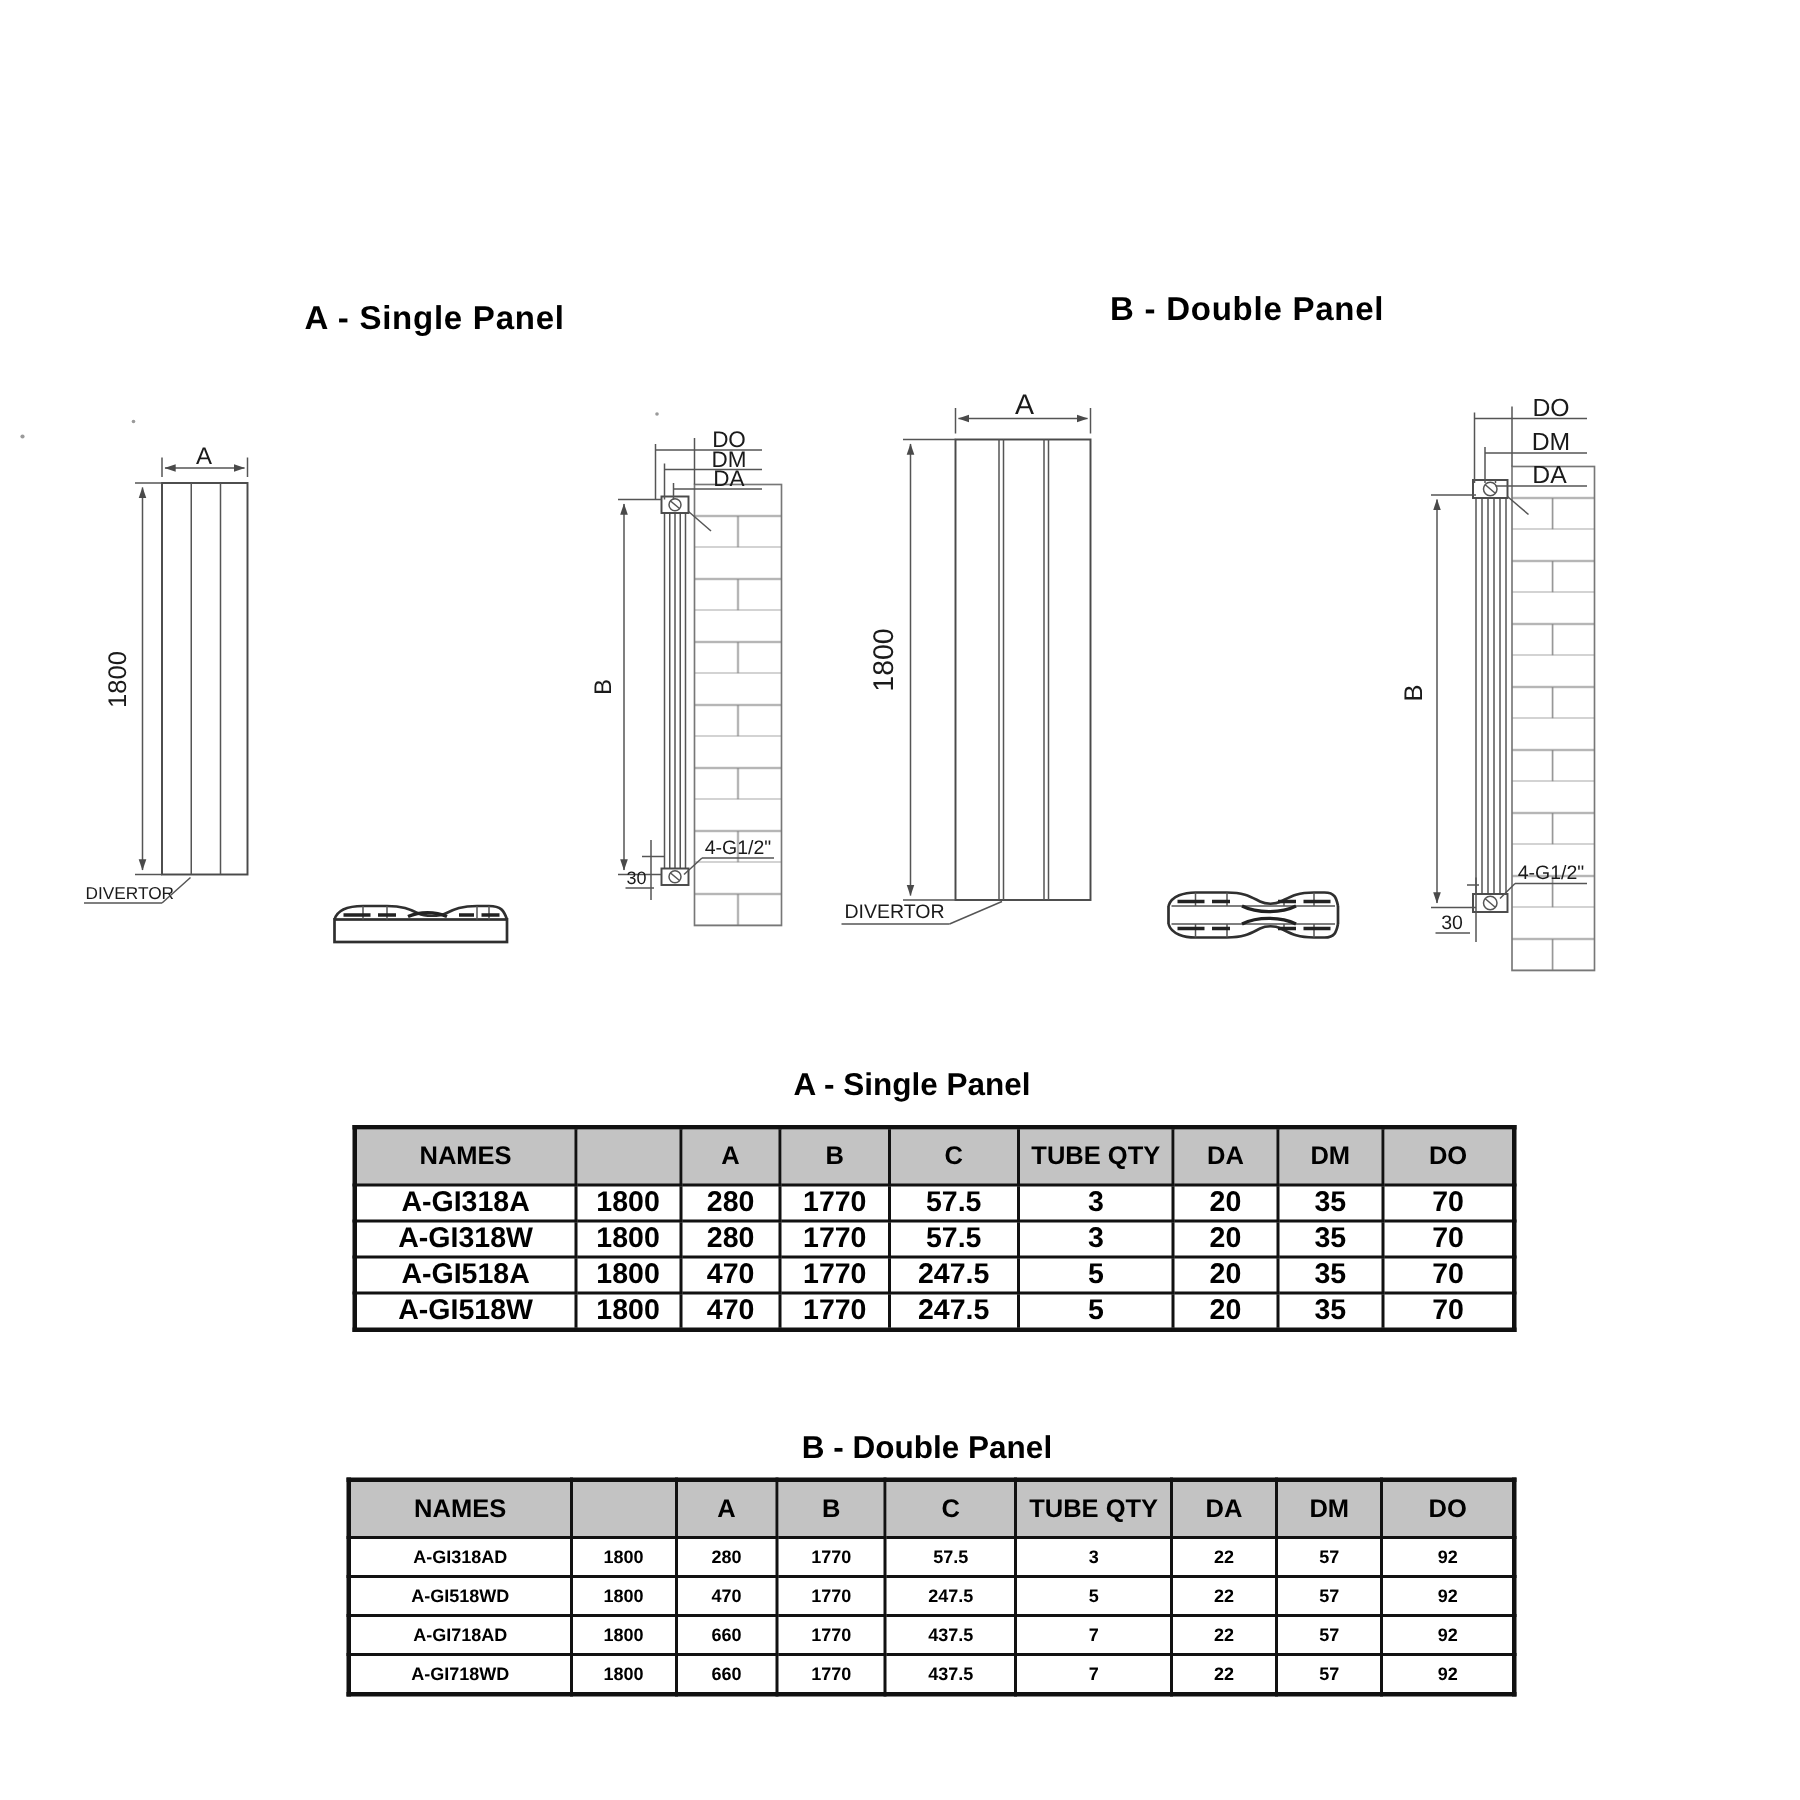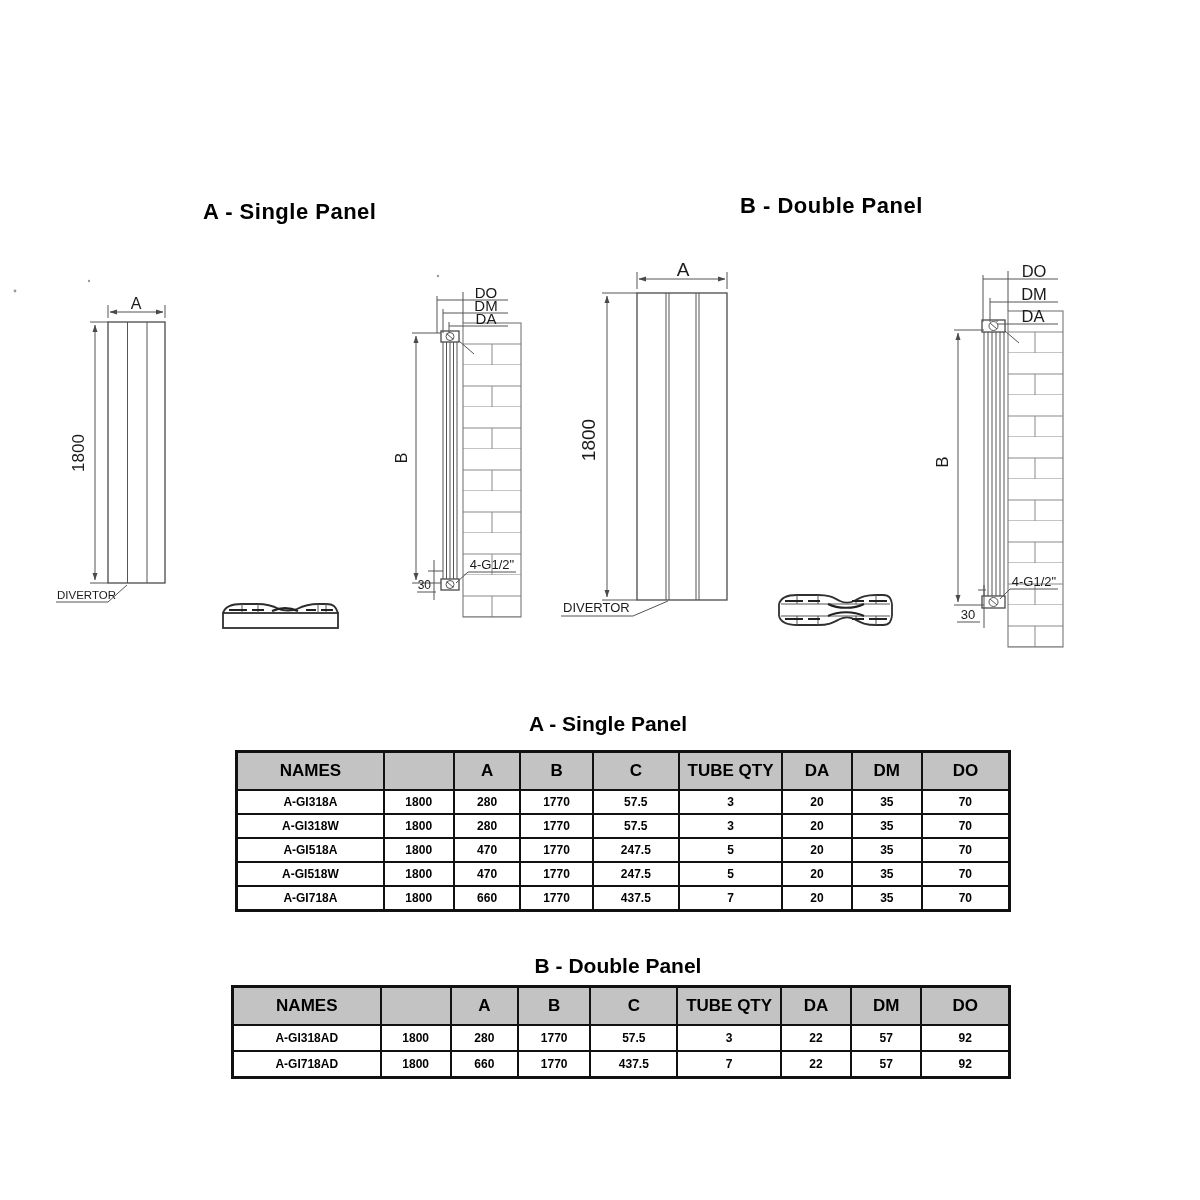--- a/index.html
+++ b/index.html
@@ -16,21 +16,21 @@
   svg text{fill:#1a1a1a;stroke:none;font-family:"Liberation Sans",sans-serif;}
   .tbl-title{position:absolute;font-weight:bold;font-size:21px;color:#000;transform:translateX(-50%);white-space:nowrap;}
   #tt0{left:608px;top:712px;}
   #tt1{left:618px;top:954px;}
   table.spec{position:absolute;border-collapse:collapse;table-layout:fixed;background:#fff;border:3px solid #111;}
   #t0{left:235px;top:750px;width:776px;}
   #t1{left:231px;top:985px;width:780px;}
   table.spec th,table.spec td{border:2px solid #111;text-align:center;vertical-align:middle;
        font-weight:bold;color:#000;padding:0;overflow:hidden;white-space:nowrap;}
   table.spec th{background:#c3c3c3;font-size:17px;height:36px;}
-  #t0 td{font-size:12px;height:22px;}
+  #t0 td{font-size:19px;height:22px;}
   #t1 td{font-size:12px;height:24px;}
   table.spec th:nth-child(1){width:19.2%;margin-left:27px;}
   table.spec th:nth-child(2){width:9%;}
   table.spec th:nth-child(3){width:8.6%;}
   table.spec th:nth-child(4){width:9.3%;}
   table.spec th:nth-child(5){width:11.2%;}
   table.spec th:nth-child(6){width:13.4%;}
   table.spec th:nth-child(7){width:9%;}
   table.spec th:nth-child(8){width:9%;}
   table.spec th:nth-child(9){width:11.3%;}
@@ -275,31 +275,20 @@
           <td>A-GI518W</td>
           <td>1800</td>
           <td>470</td>
           <td>1770</td>
           <td>247.5</td>
           <td>5</td>
           <td>20</td>
           <td>35</td>
           <td>70</td>
         </tr>
-        <tr>
-          <td>A-GI718A</td>
-          <td>1800</td>
-          <td>660</td>
-          <td>1770</td>
-          <td>437.5</td>
-          <td>7</td>
-          <td>20</td>
-          <td>35</td>
-          <td>70</td>
-        </tr>
       </tbody>
   </table>
 
   <div class="tbl-title" id="tt1">B - Double Panel</div>
   <table class="spec" id="t1">
     <thead>
         <tr>
           <th>NAMES</th>
           <th></th>
           <th>A</th>
@@ -317,26 +306,48 @@
           <td>1800</td>
           <td>280</td>
           <td>1770</td>
           <td>57.5</td>
           <td>3</td>
           <td>22</td>
           <td>57</td>
           <td>92</td>
         </tr>
         <tr>
+          <td>A-GI518WD</td>
+          <td>1800</td>
+          <td>470</td>
+          <td>1770</td>
+          <td>247.5</td>
+          <td>5</td>
+          <td>22</td>
+          <td>57</td>
+          <td>92</td>
+        </tr>
+        <tr>
           <td>A-GI718AD</td>
           <td>1800</td>
           <td>660</td>
           <td>1770</td>
           <td>437.5</td>
           <td>7</td>
           <td>22</td>
           <td>57</td>
           <td>92</td>
         </tr>
+        <tr>
+          <td>A-GI718WD</td>
+          <td>1800</td>
+          <td>660</td>
+          <td>1770</td>
+          <td>437.5</td>
+          <td>7</td>
+          <td>22</td>
+          <td>57</td>
+          <td>92</td>
+        </tr>
       </tbody>
   </table>
 
 </div>
 
 </body></html>

